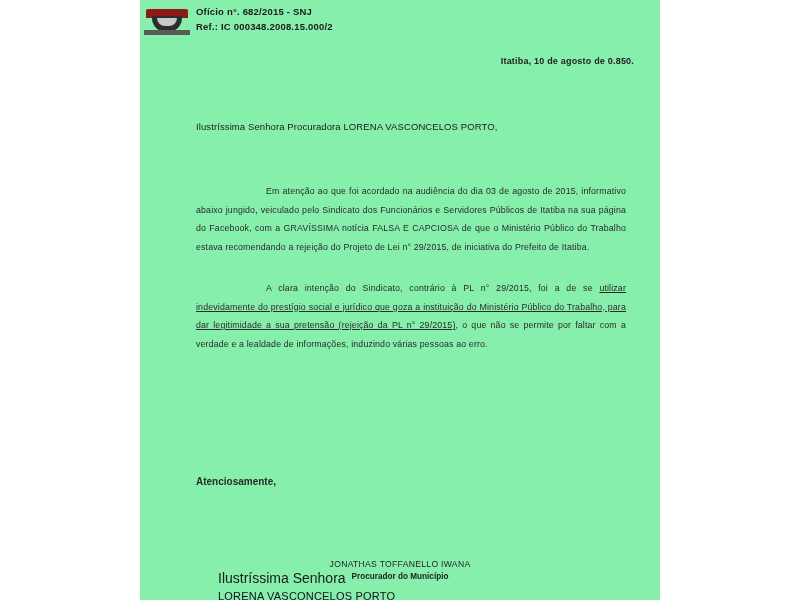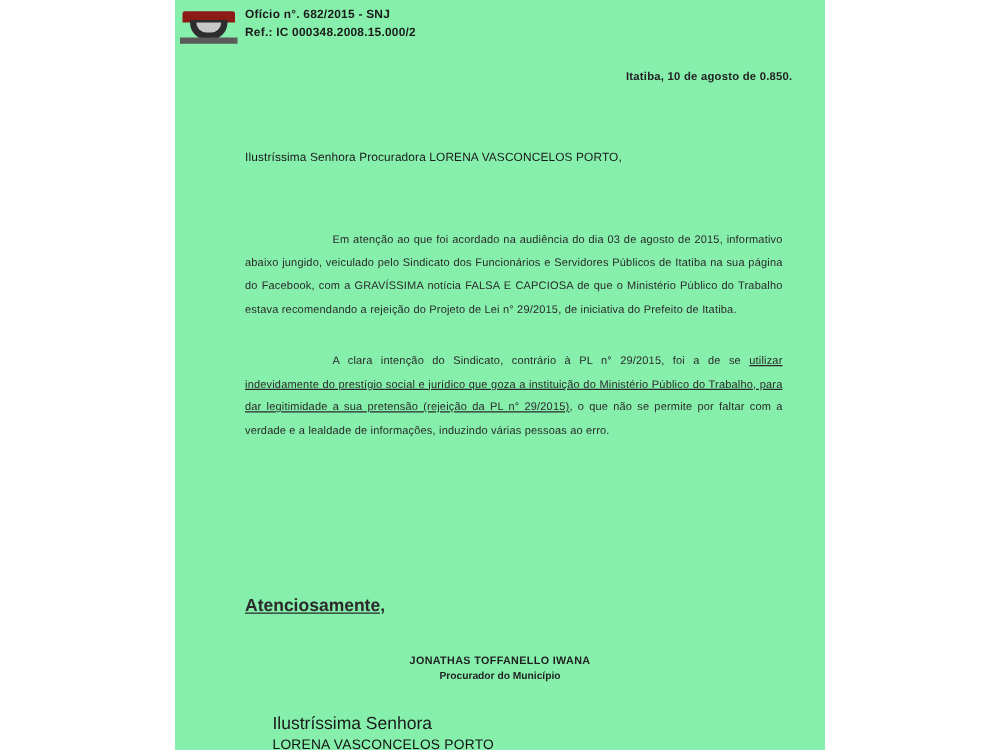--- a/index.html
+++ b/index.html
@@ -127,37 +127,37 @@
     font-weight: normal;
   }
   .para.closing { margin-bottom: 26px; }
   .hl {
     text-decoration: underline;
   }
   .regards {
     position: absolute;
     left: 56px;
     top: 298px;
-    font-size: 14px;
+    font-size: 10px;
     font-weight: bold;
     color: #2a2a2a;
-    text-decoration: underline;
   }
   .sig-block {
     position: absolute;
     left: 0px;
     top: 523px;
     width: 520px;
     text-align: center;
   }
   .sig-name {
     font-size: 8.6px;
-    font-weight: bold;
+    font-weight: normal;
     color: #1f1f1f;
     letter-spacing: 0.3px;
+    margin-top: 36px;
   }
   .sig-role {
     font-size: 8.2px;
     font-weight: bold;
     color: #1f1f1f;
     margin-top: 3px;
   }
   .footer-addr {
     position: absolute;
     left: 78px;

